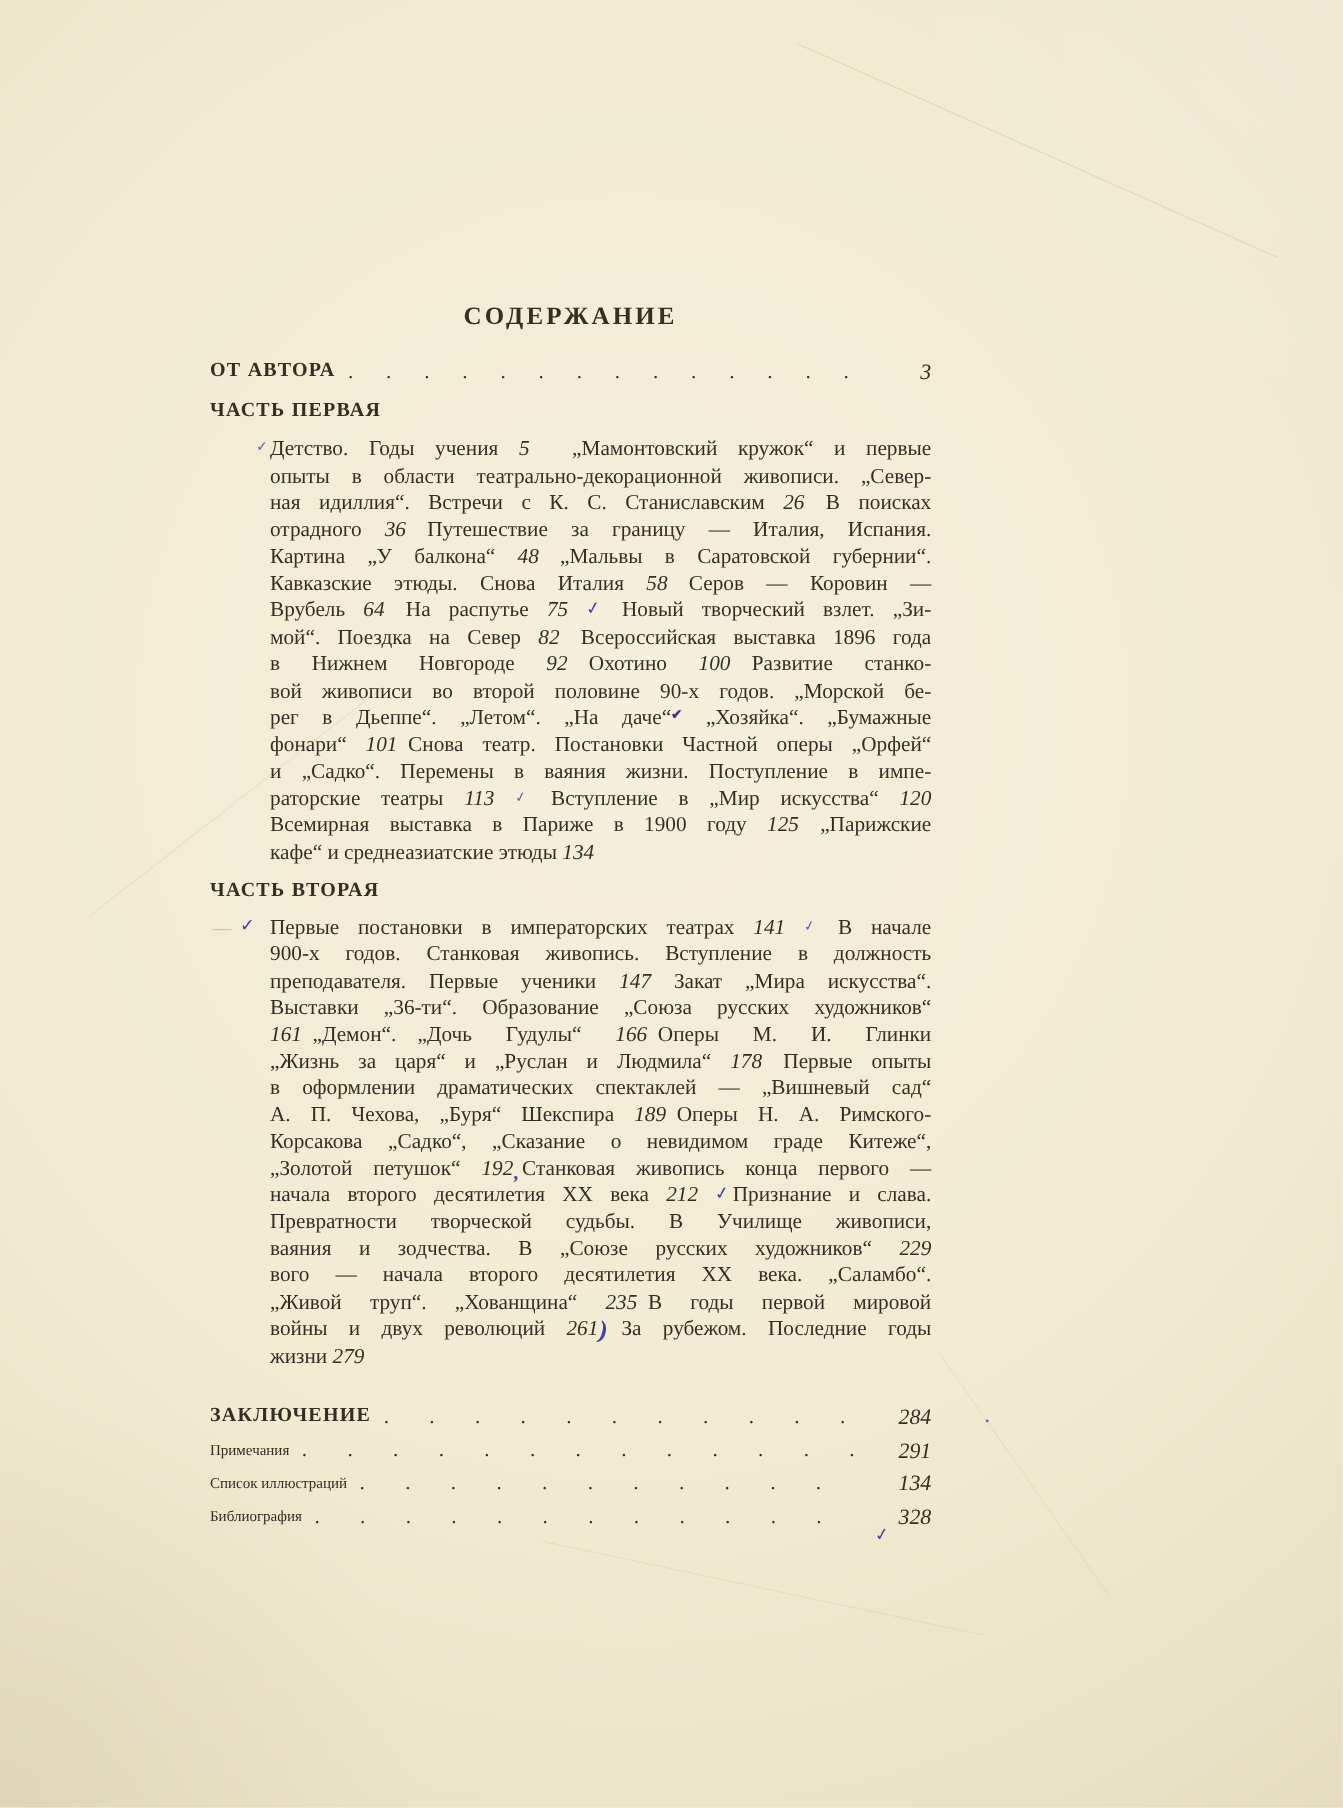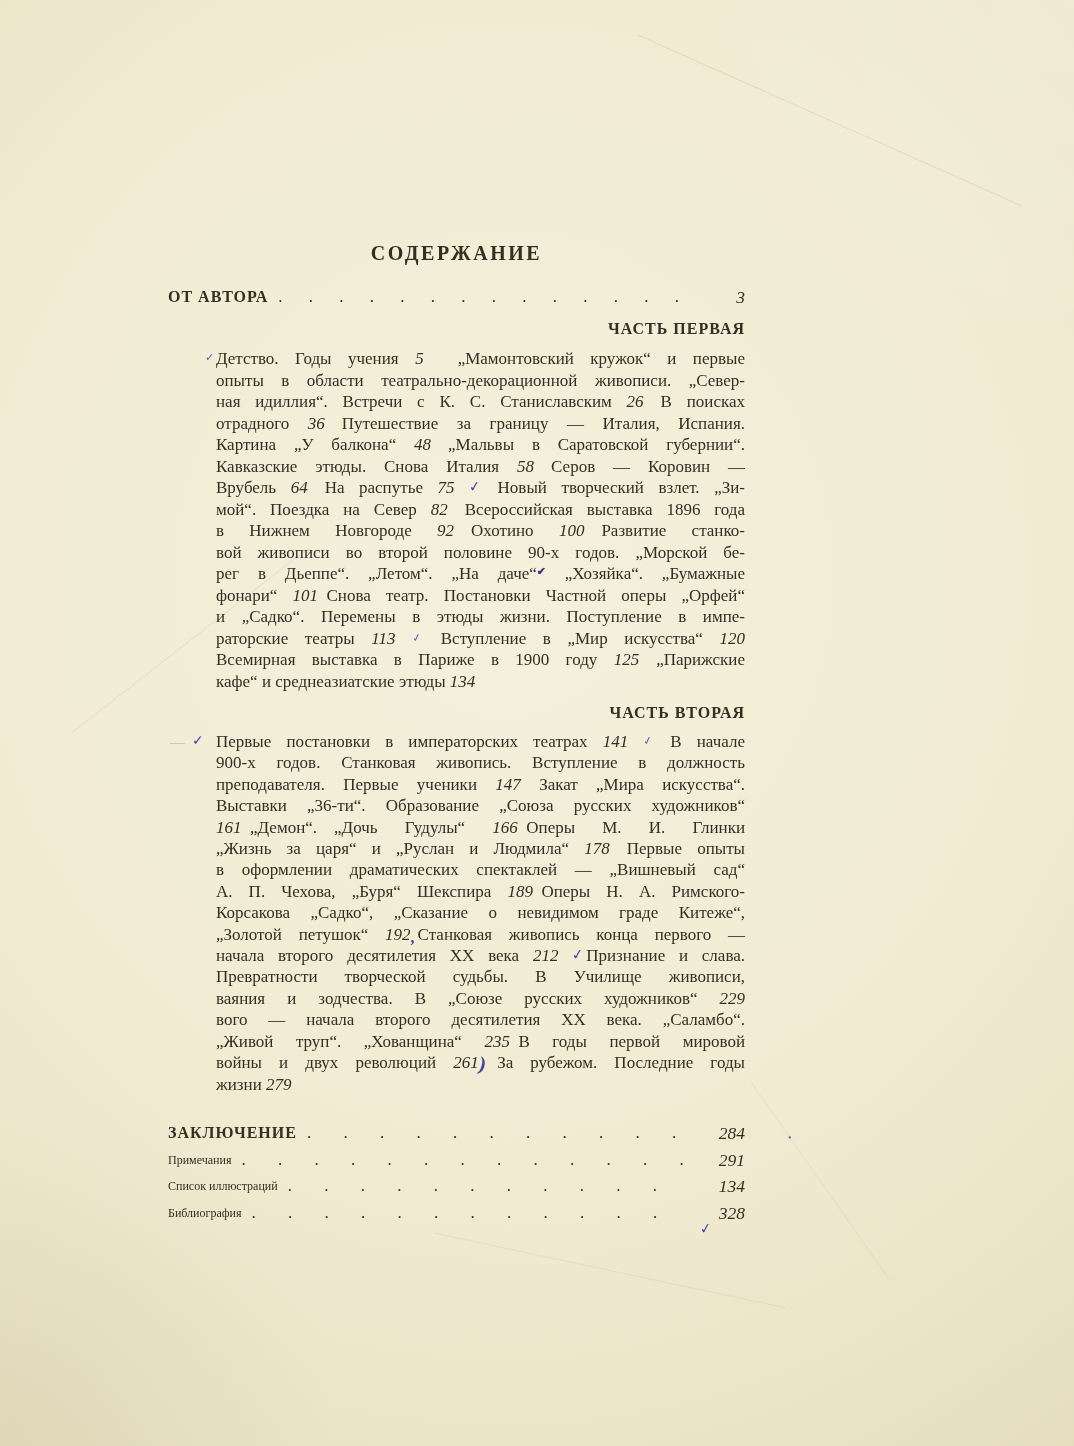--- a/index.html
+++ b/index.html
@@ -38,21 +38,21 @@
   .leader{
     flex:1;overflow:hidden;white-space:nowrap;
     font-size:17px;margin:0 6px 0 10px;letter-spacing:0;
   }
   .leader-author{word-spacing:22px;}
   .leader-end{word-spacing:28px;}
   .row-page{width:50px;text-align:right;font-style:italic;font-size:17.5px;white-space:nowrap;}
 
   .part-heading{
     position:absolute;left:168px;width:577px;
-    font-weight:bold;font-size:16px;letter-spacing:1px;text-align:right;
+    font-weight:bold;font-size:16px;letter-spacing:1px;
   }
   .para{
     position:absolute;left:216px;width:529px;
     font-size:17px;
   }
   .para1{line-height:21.5px;}
   .para2{line-height:21.4px;}
   .tline{
     text-align:justify;
     -moz-text-align-last:justify;
@@ -99,21 +99,21 @@
       <div class="tline">ная идиллия“. Встречи с К. С. Станиславским <i>26</i> В поисках</div>
       <div class="tline">отрадного <i>36</i> Путешествие за границу — Италия, Испания.</div>
       <div class="tline">Картина „У балкона“ <i>48</i> „Мальвы в Саратовской губернии“.</div>
       <div class="tline">Кавказские этюды. Снова Италия <i>58</i> Серов — Коровин —</div>
       <div class="tline">Врубель <i>64</i> На распутье <i>75</i> <span class="mk mk-check">✓</span> Новый творческий взлет. „Зи-</div>
       <div class="tline">мой“. Поездка на Север <i>82</i> Всероссийская выставка 1896 года</div>
       <div class="tline">в Нижнем Новгороде <i>92</i> Охотино <i>100</i> Развитие станко-</div>
       <div class="tline">вой живописи во второй половине 90-х годов. „Морской бе-</div>
       <div class="tline">рег в Дьеппе“. „Летом“. „На даче“<span class="mk mk-blob">✔</span> „Хозяйка“. „Бумажные</div>
       <div class="tline">фонари“ <i>101</i> Снова театр. Постановки Частной оперы „Орфей“</div>
-      <div class="tline">и „Садко“. Перемены в этюды жизни. Поступление в импе-</div>
+      <div class="tline">и „Садко“. Перемены в ваяния жизни. Поступление в импе-</div>
       <div class="tline">раторские театры <i>113</i> <span class="mk mk-tick">✓</span> Вступление в „Мир искусства“ <i>120</i></div>
       <div class="tline">Всемирная выставка в Париже в 1900 году <i>125</i> „Парижские</div>
       <div class="tline flush">кафе“ и среднеазиатские этюды <i>134</i></div>
     </div>
 
   <div class="part-heading" style="top:704px">ЧАСТЬ ВТОРАЯ</div>
   <div class="para para2" style="top:731px">
       <div class="tline"><span class="mk mk-pencil" style="width: 0px; transform: translateX(-46px);">—</span><span class="mk mk-check" style="width: 0px; transform: translateX(-24px);">✓</span>Первые постановки в императорских театрах <i>141</i> <span class="mk mk-tick">✓</span> В начале</div>
       <div class="tline">900-х годов. Станковая живопись. Вступление в должность</div>
       <div class="tline">преподавателя. Первые ученики <i>147</i> Закат „Мира искусства“.</div>

